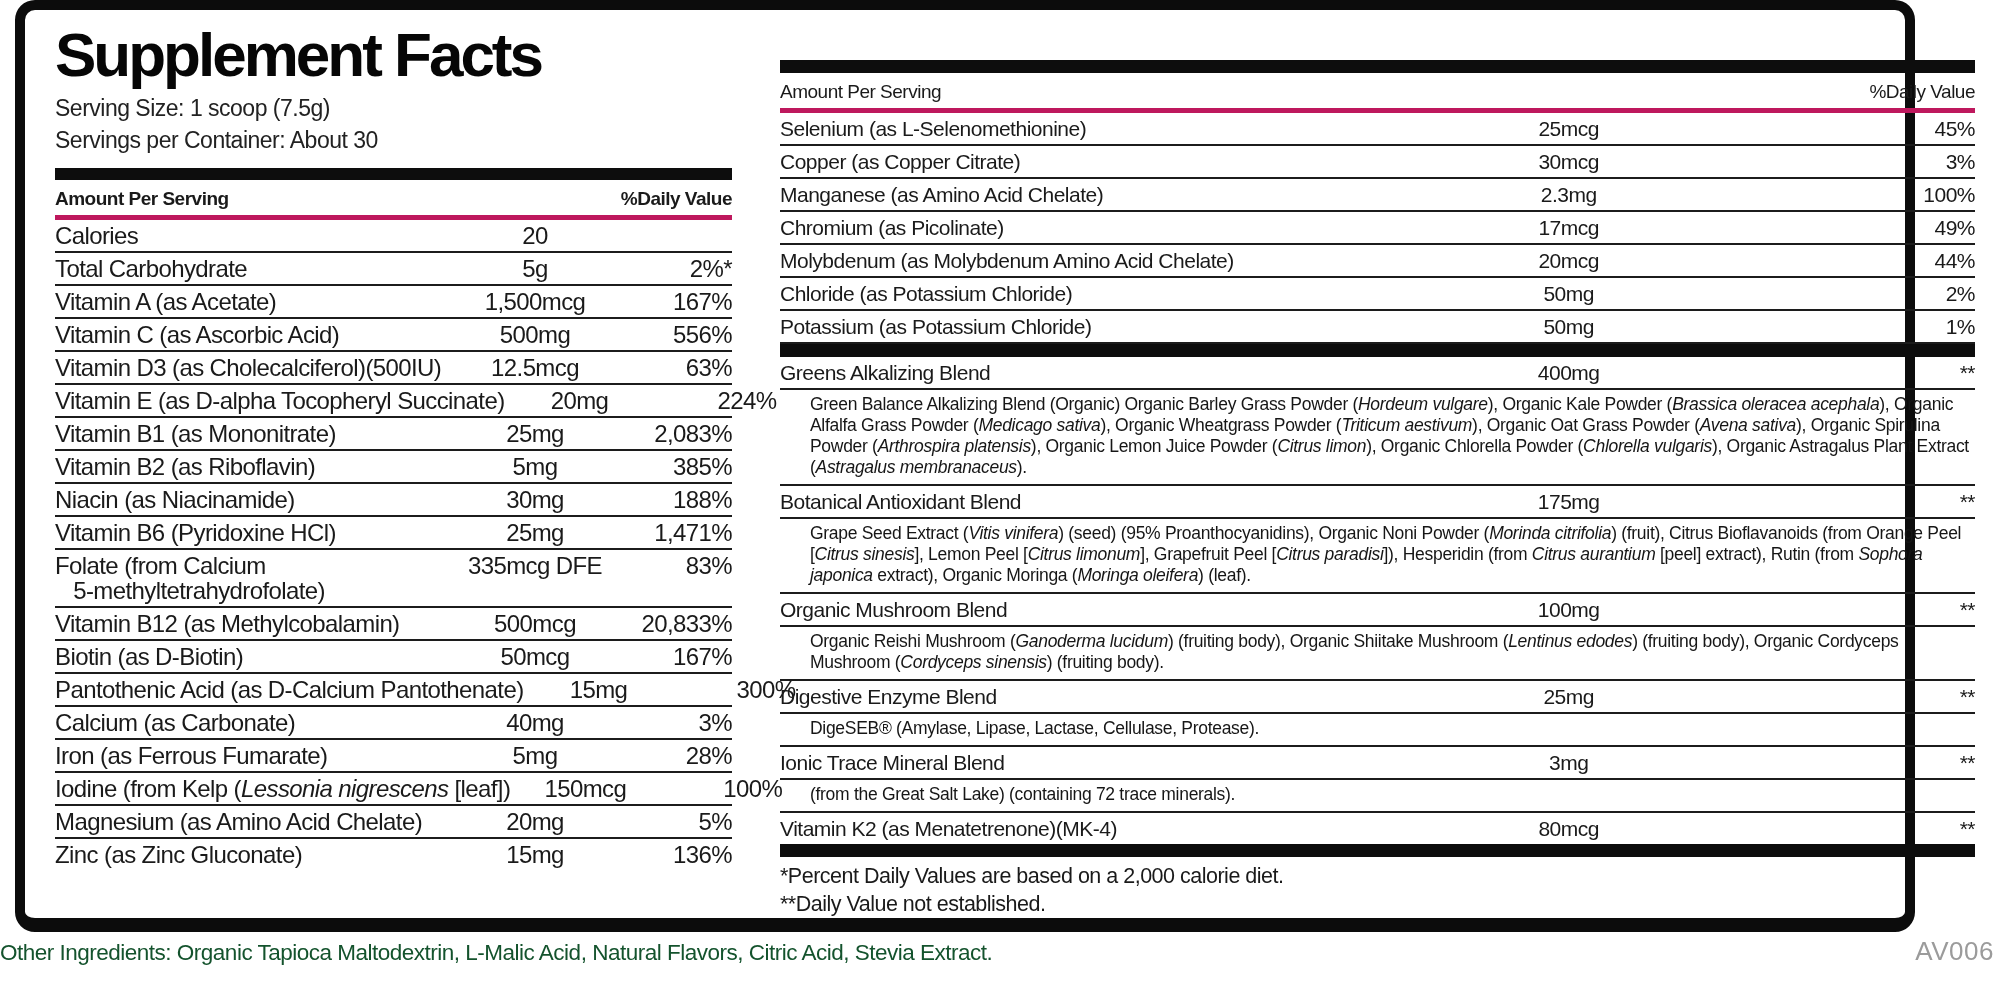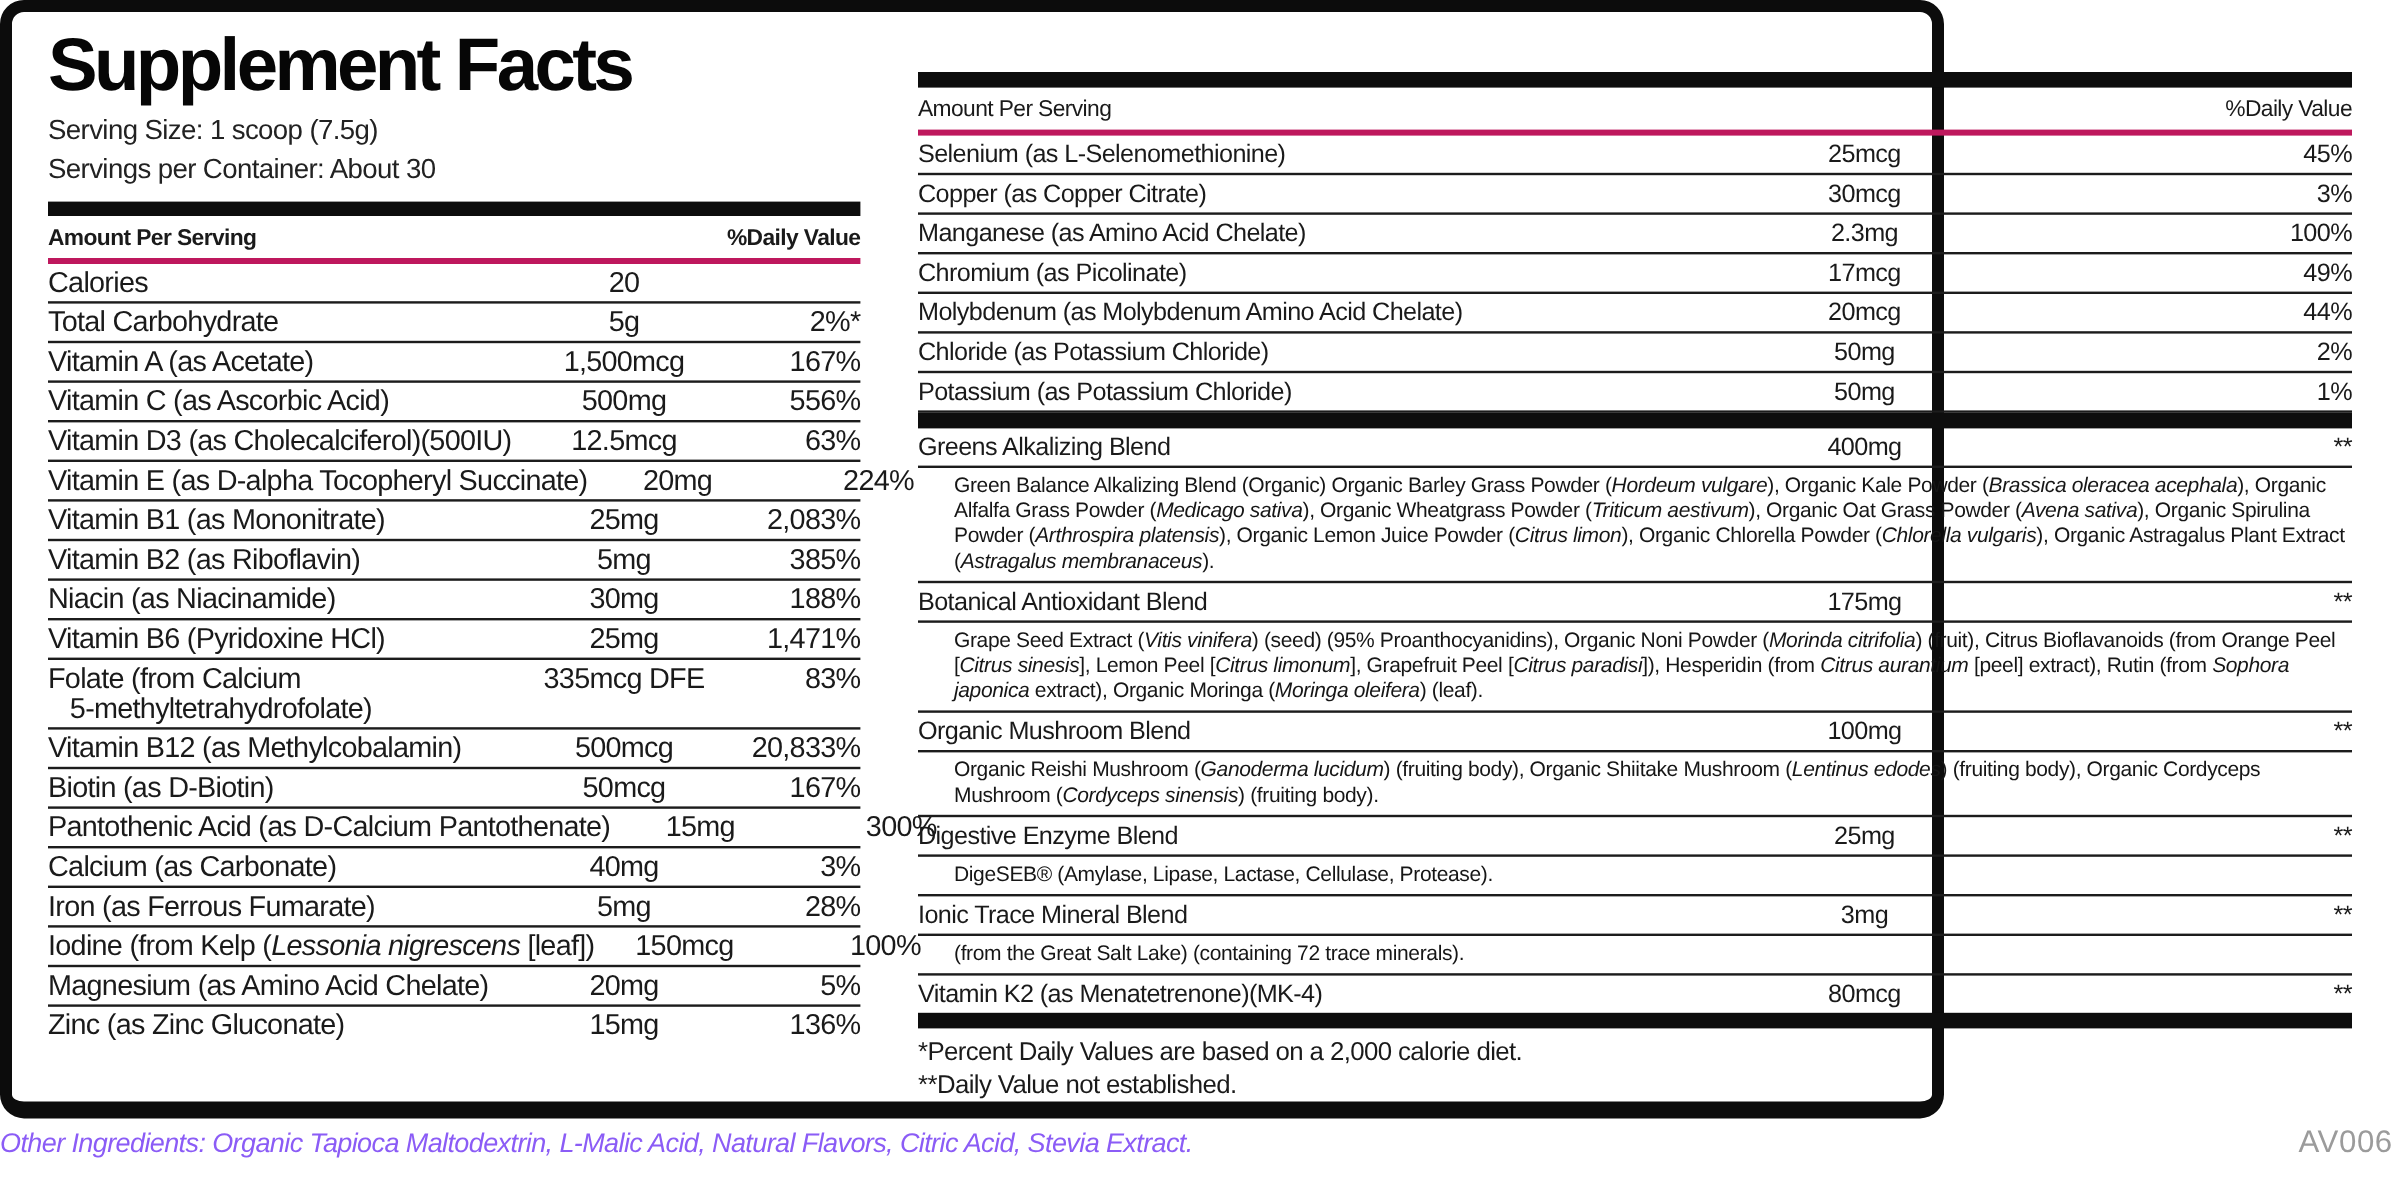--- a/index.html
+++ b/index.html
@@ -2,21 +2,21 @@
 <html><head>
 <meta charset="utf-8">
 <style>
   html,body{margin:0;padding:0;background:#ffffff;}
   body{
     width:2000px;height:982px;position:relative;
     font-family:"Liberation Sans","DejaVu Sans",sans-serif;
     color:#1a1a1a;-webkit-font-smoothing:antialiased;
   }
   .panel{
-    position:absolute;left:0;top:0;width:1620px;height:932px;
+    position:absolute;left:15px;top:0;width:1900px;height:932px;
     box-sizing:border-box;border:10px solid #0c0c0c;border-bottom-width:14px;
     border-radius:20px;background:#fff;
   }
   .col-left{position:absolute;left:30px;top:8px;width:677px;}
   .col-right{position:absolute;left:755px;top:50px;width:1195px;}
   .title{
     font-size:62px;line-height:74px;font-weight:bold;letter-spacing:-3px;
     margin:0;color:#060606;white-space:nowrap;
   }
   .serving{font-size:23px;line-height:32px;color:#222;letter-spacing:-0.5px;}
@@ -48,21 +48,21 @@
   .rdesc{
     font-size:17.5px;line-height:21px;letter-spacing:-0.3px;
     padding:4px 6px 6px 30px;border-bottom:2px solid #1c1c1c;color:#161616;
   }
   .blend-group:last-child .rrow{border-bottom:none;}
   .footnotes{padding-top:5px;font-size:21.5px;line-height:28px;letter-spacing:-0.5px;}
   .bottom-line{
     position:absolute;left:0;top:936px;width:1994px;
     display:flex;justify-content:space-between;align-items:baseline;
   }
-  .other-ing{font-size:22.5px;letter-spacing:-0.5px;color:#8b5cf6;font-style:italic;}
+  .other-ing{font-size:22.5px;letter-spacing:-0.5px;color:#14532d;}
   .sku{font-size:26px;color:#9b9b9b;letter-spacing:0.5px;}
   i{margin-top:36px;}
 </style>
 </head>
 <body>
 
 <div class="panel">
 
   <div class="col-left">
     <h1 class="title">Supplement Facts</h1>

